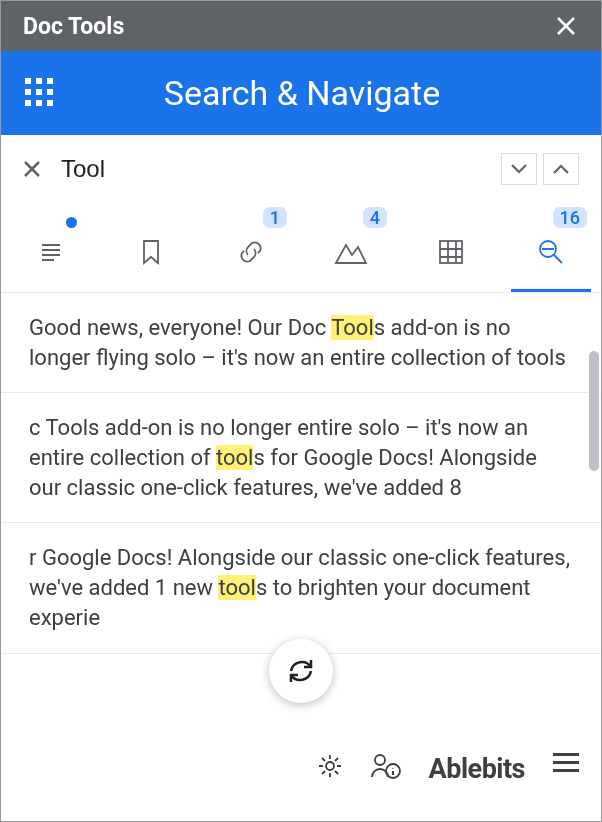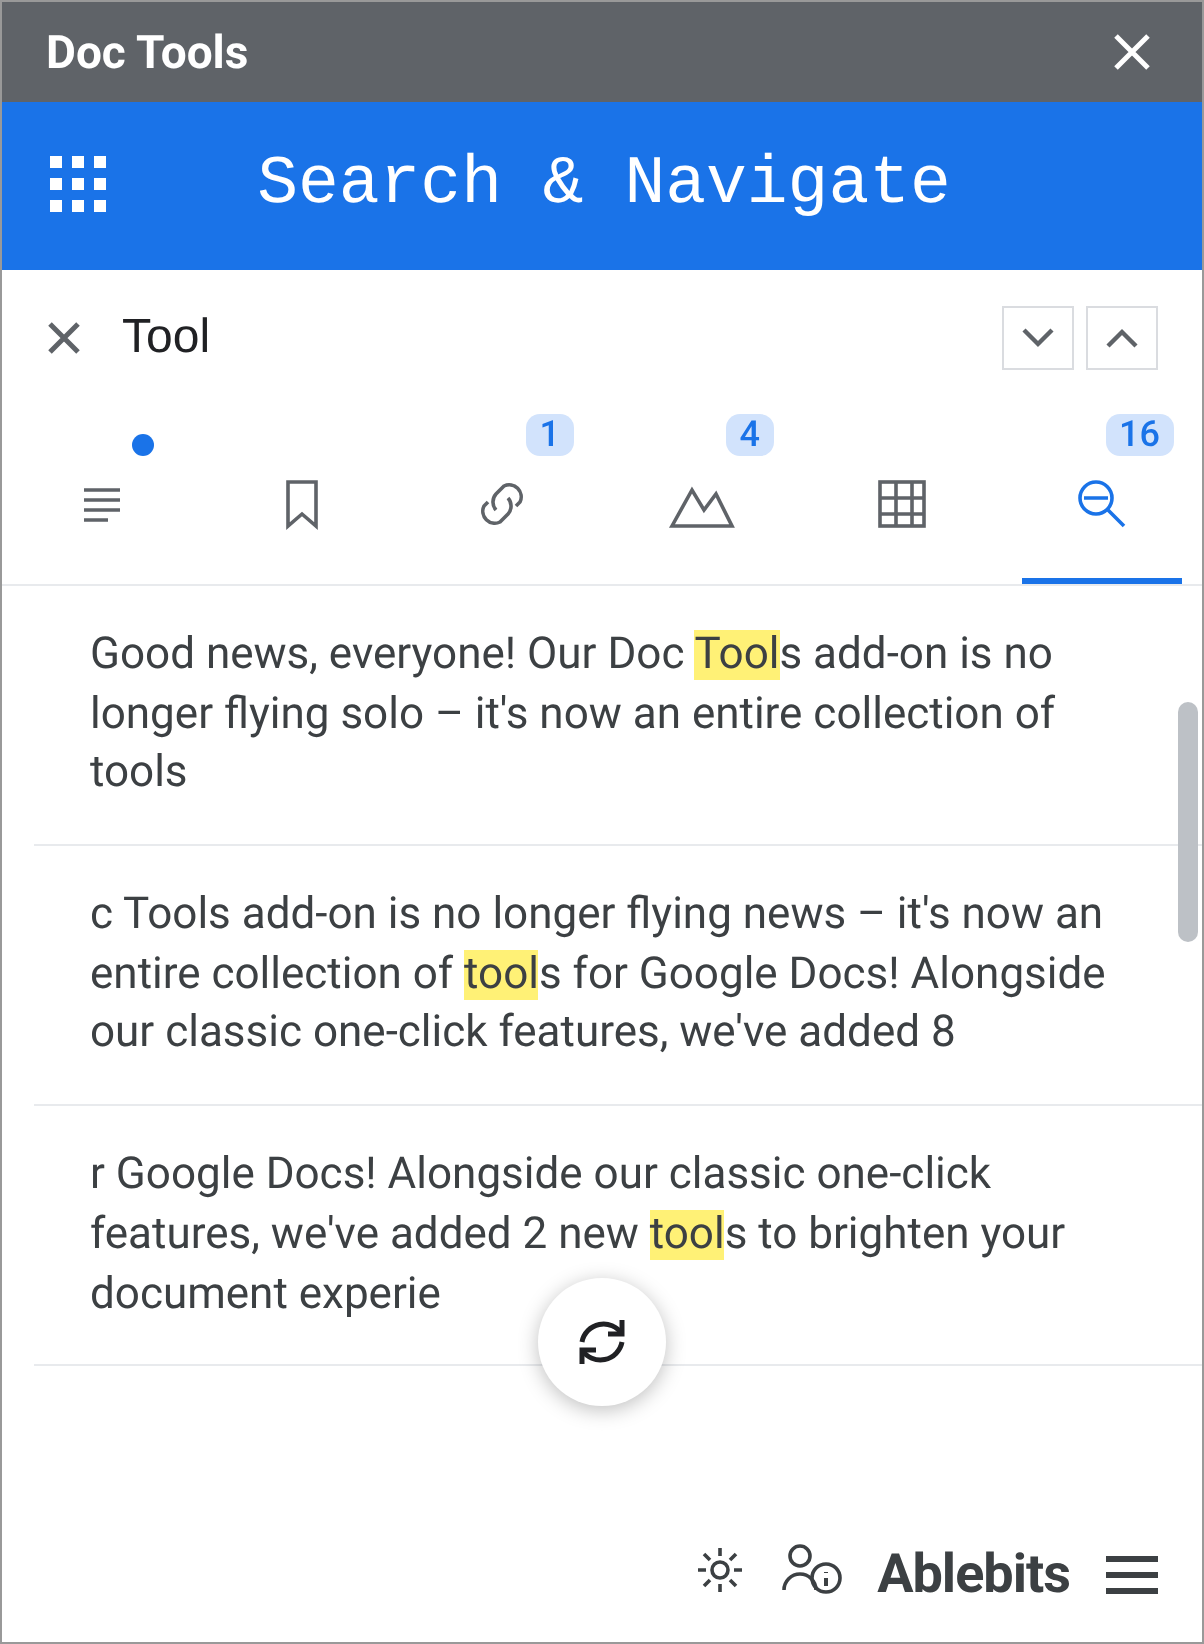--- a/index.html
+++ b/index.html
@@ -51,21 +51,20 @@
     gap: 5px;
     cursor: pointer;
   }
   .grid-icon span { background: #fff; width: 6px; height: 6px; }
   .banner-title {
     flex: 1;
     text-align: center;
     font-size: 34px;
     font-weight: 400;
     padding-right: 52px;
-    font-family: Liberation Mono, monospace;
   }
   .search-row {
     display: flex;
     align-items: center;
     padding: 18px 22px 18px 18px;
     gap: 16px;
   }
   .clear-search {
     width: 26px; height: 26px;
     display:flex;align-items:center;justify-content:center;
@@ -132,21 +131,20 @@
     bottom: 0;
     left: 10px;
     right: 10px;
     height: 3px;
     background: #1a73e8;
   }
   .results {
     overflow-y: auto;
     height: calc(822px - 62px - 84px - 68px - 90px - 68px);
     position: relative;
-    padding-left: 16px;
   }
   .result {
     padding: 20px 28px;
     border-bottom: 1px solid #e8eaed;
     font-size: 22px;
     line-height: 1.35;
     color: #3c4043;
     cursor: pointer;
   }
   .hl { background: #fff176; }
@@ -171,24 +169,24 @@
     display:flex;align-items:center;justify-content:center;
     cursor: pointer;
   }
   .refresh-fab svg { stroke: #202124; stroke-width: 2.5; fill: none; }
   .footer {
     position: absolute;
     bottom: 0; left: 0; right: 0;
     height: 68px;
     background: #fff;
     display: flex;
-    align-items: center;
+    align-items: flex-start;
     justify-content: flex-end;
     padding: 0 22px;
-    gap: 18px;
+    gap: 28px;
   }
   .footer svg { stroke: #3c4043; stroke-width: 1.8; fill: none; }
   .brand {
     font-size: 27px;
     font-weight: 700;
     color: #3c4043;
     letter-spacing: -0.5px;
   }
   .menu-icon {
     width: 26px;
@@ -282,24 +280,24 @@
         <path d="M18 18 L26 26 M6 12 H18"></path>
       </svg>
   </div>
 </div>
 
 <div class="results">
   <div class="result">
     <span>Good news, everyone! Our Doc </span><span class="hl">Tool</span><span>s add-on is no longer flying solo – it's now an entire collection of tools</span>
   </div>
   <div class="result">
-    <span>c Tools add-on is no longer flying news – it's now an entire collection of </span><span class="hl">tool</span><span>s for Google Docs! Alongside our classic one-click features, we've added 8</span>
+    <span>c Tools add-on is no longer entire solo – it's now an entire collection of </span><span class="hl">tool</span><span>s for Google Docs! Alongside our classic one-click features, we've added 8</span>
   </div>
   <div class="result">
-    <span>r Google Docs! Alongside our classic one-click features, we've added 2 new </span><span class="hl">tool</span><span>s to brighten your document experie</span>
+    <span>r Google Docs! Alongside our classic one-click features, we've added 1 new </span><span class="hl">tool</span><span>s to brighten your document experie</span>
   </div>
 </div>
 
 <div class="scroll-thumb"></div>
 
 <div class="refresh-fab">
   <svg width="32" height="32" viewBox="0 0 32 32">
       <path d="M26 12 A11 11 0 0 0 6 16 M6 20 A11 11 0 0 0 26 16"></path>
       <path d="M26 5 L26 12 L19 12 M6 27 L6 20 L13 20"></path>
     </svg>

